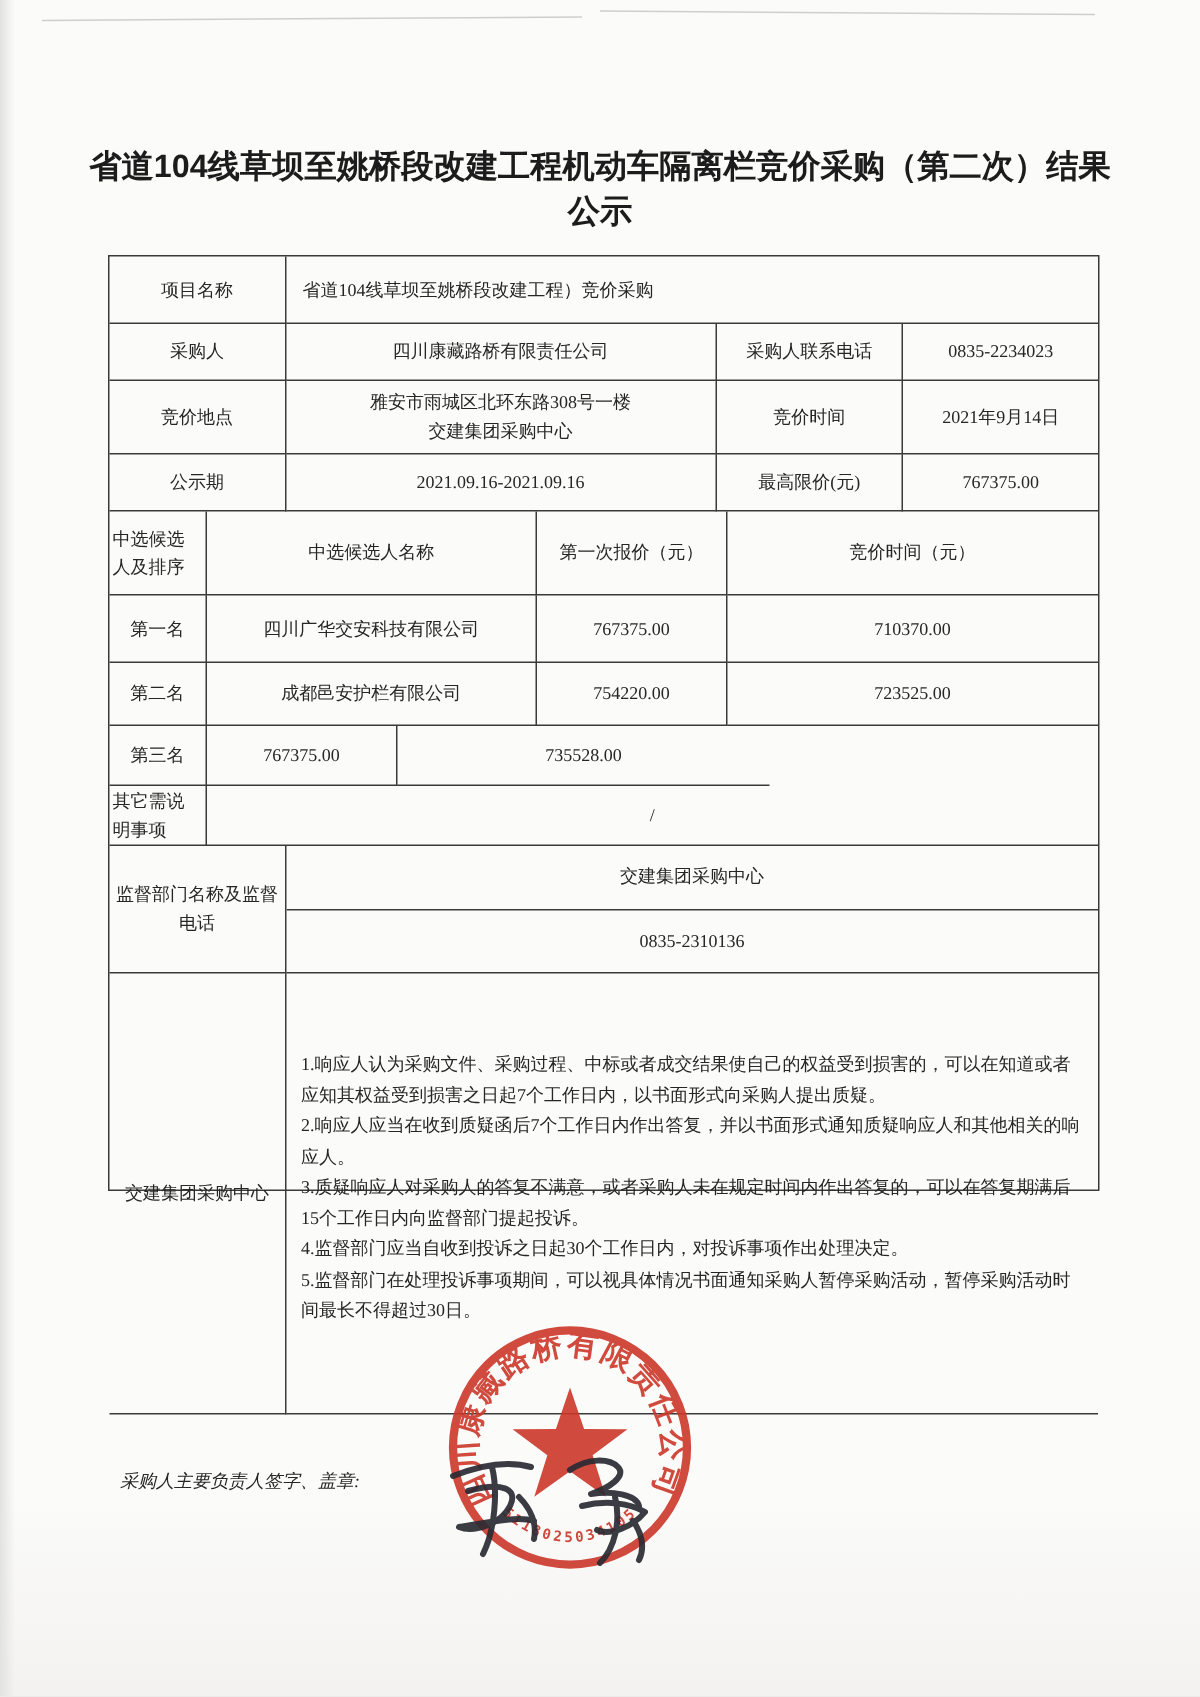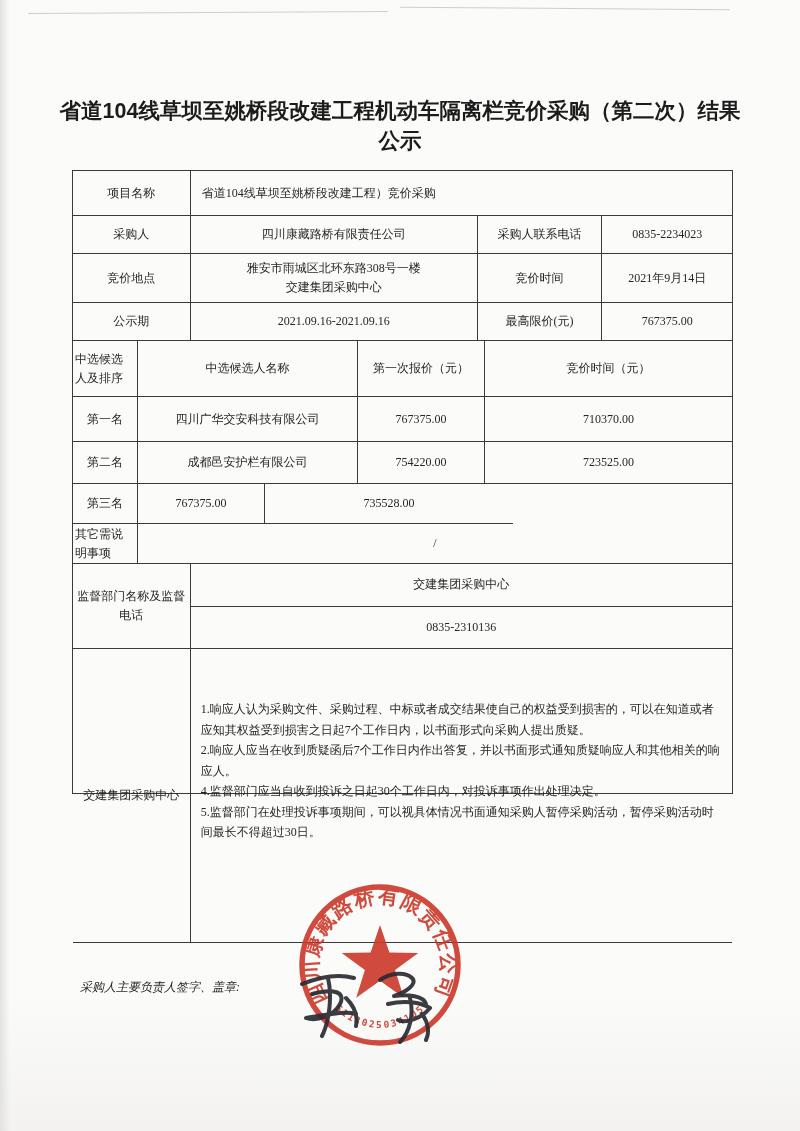--- a/index.html
+++ b/index.html
@@ -140,20 +140,21 @@
         <div class="substack top">交建集团采购中心</div>
         <div class="substack">0835-2310136</div>
       </div>
     </div>
 
     <div class="row" style="height:294px">
       <div class="c" style="width:118px">交建集团采购中心</div>
       <div class="c endc notes-cell" style="width:543px">
         <p>1.响应人认为采购文件、采购过程、中标或者成交结果使自己的权益受到损害的，可以在知道或者应知其权益受到损害之日起7个工作日内，以书面形式向采购人提出质疑。</p>
         <p>2.响应人应当在收到质疑函后7个工作日内作出答复，并以书面形式通知质疑响应人和其他相关的响应人。</p>
+        <p>3.质疑响应人对采购人的答复不满意，或者采购人未在规定时间内作出答复的，可以在答复期满后15个工作日内向监督部门提起投诉。</p>
         <p>4.监督部门应当自收到投诉之日起30个工作日内，对投诉事项作出处理决定。</p>
         <p>5.监督部门在处理投诉事项期间，可以视具体情况书面通知采购人暂停采购活动，暂停采购活动时间最长不得超过30日。</p>
       </div>
     </div>
 
     <div class="row lastrow" style="height:88px">
       <div class="c left endc" style="width:661px;padding-left:7px">
         <span class="sign-label">采购人主要负责人签字、盖章:</span>
       </div>
     </div>

